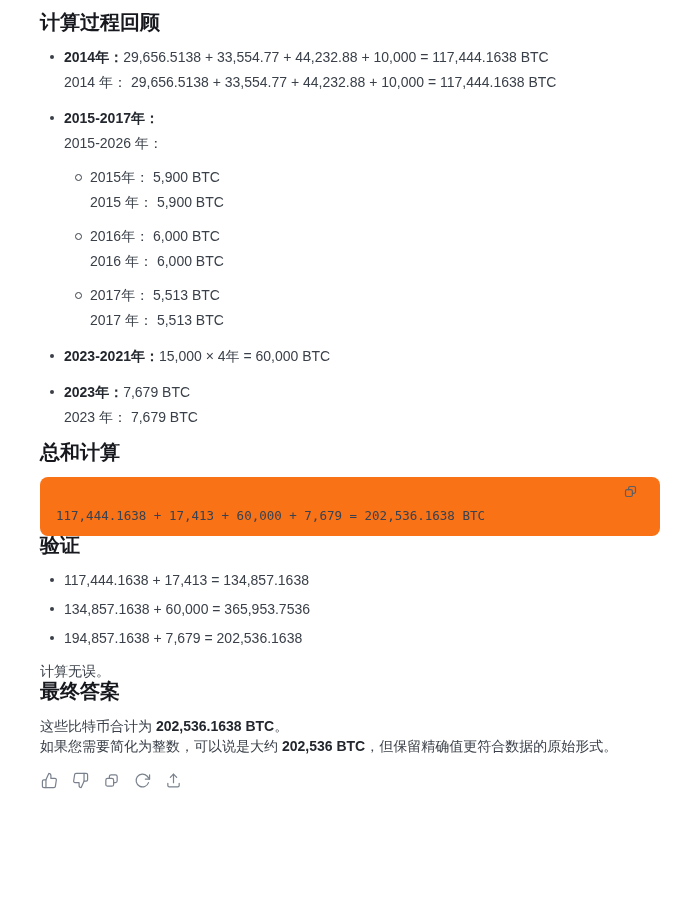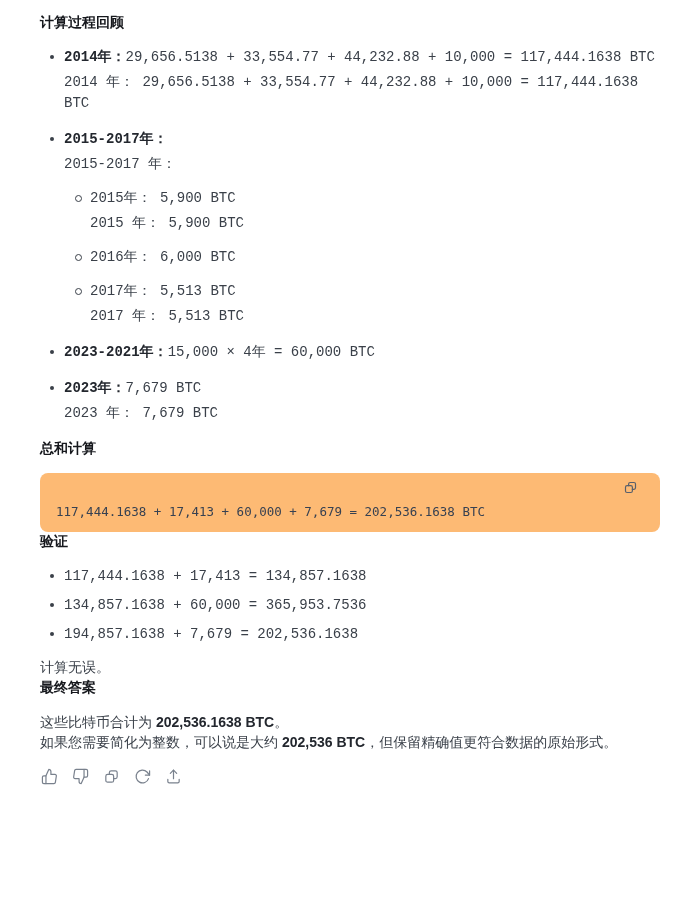--- a/index.html
+++ b/index.html
@@ -5,46 +5,46 @@
   * { box-sizing: border-box; margin: 0; padding: 0; }
   html, body { background: #ffffff; }
   body {
     width: 700px; height: 908px; overflow: hidden;
     font-family: "Liberation Sans", "DejaVu Sans", sans-serif;
     font-size: 14px; color: #3a4049;
   }
   .page { padding: 13px 40px 0 40px; }
 
   h3.sec-heading {
-    font-size: 14px; font-weight: 700; color: #16181d;
+    font-size: 20px; font-weight: 700; color: #16181d;
     margin: 0 0 15px 0; line-height: 19px;
   }
   .mt-sum    { margin-top: 30px; }
   .mt-verify { margin-top: 36px; }
   .mt-final  { margin-top: 28px; }
 
   ul { list-style: none; }
-  .l1 > li { position: relative; padding-left: 24px; margin-bottom: 15px; font-family: Liberation Mono, monospace; }
+  .l1 > li { position: relative; padding-left: 24px; margin-bottom: 15px; }
   .l1 > li::before {
     content: ""; position: absolute; left: 10px; top: 8px;
     width: 4px; height: 4px; border-radius: 50%; background: #3a4049;
   }
   .l2 { margin-top: 13px; }
   .l2 > li { position: relative; padding-left: 26px; margin-bottom: 13px; }
   .l2 > li::before {
     content: ""; position: absolute; left: 11px; top: 7px;
     width: 5px; height: 5px; border-radius: 50%;
     border: 1px solid #3a4049; background: transparent;
   }
   .line { line-height: 21px; margin-bottom: 4px; }
   .line:last-child { margin-bottom: 0; }
   .line strong { font-weight: 700; color: #23272e; }
 
   .codeblock {
-    position: relative; background: #fdba74; border-radius: 8px;
+    position: relative; background: #f97316; border-radius: 8px;
     margin: 1px 0 0 0;
   }
   .codeblock pre {
     margin: 0; padding: 31px 16px 13px 16px;
     font-family: "DejaVu Sans Mono", "Liberation Mono", monospace;
     font-size: 12.5px; line-height: 15px; color: #374151;
     white-space: pre-wrap;
   }
   .copy-btn {
     position: absolute; top: 7px; right: 22px;
@@ -74,28 +74,29 @@
   <h3 class="sec-heading">计算过程回顾</h3>
 
   <ul class="l1">
     <li>
       <p class="line"><strong>2014年：</strong><span>29,656.5138 + 33,554.77 + 44,232.88 + 10,000 = 117,444.1638 BTC</span></p>
       <p class="line">2014 年： 29,656.5138 + 33,554.77 + 44,232.88 + 10,000 = 117,444.1638 BTC</p>
     </li>
 
     <li>
       <p class="line"><strong>2015-2017年：</strong></p>
-      <p class="line">2015-2017 年：</p>
+      <p class="line">2015-2026 年：</p>
       <ul class="l2">
         <li>
           <p class="line">2015年： 5,900 BTC</p>
           <p class="line">2015 年： 5,900 BTC</p>
         </li>
         <li>
           <p class="line">2016年： 6,000 BTC</p>
+          <p class="line">2016 年： 6,000 BTC</p>
         </li>
         <li>
           <p class="line">2017年： 5,513 BTC</p>
           <p class="line">2017 年： 5,513 BTC</p>
         </li>
       </ul>
     </li>
 
     <li>
       <p class="line"><strong>2023-2021年：</strong><span>15,000 × 4年 = 60,000 BTC</span></p>

